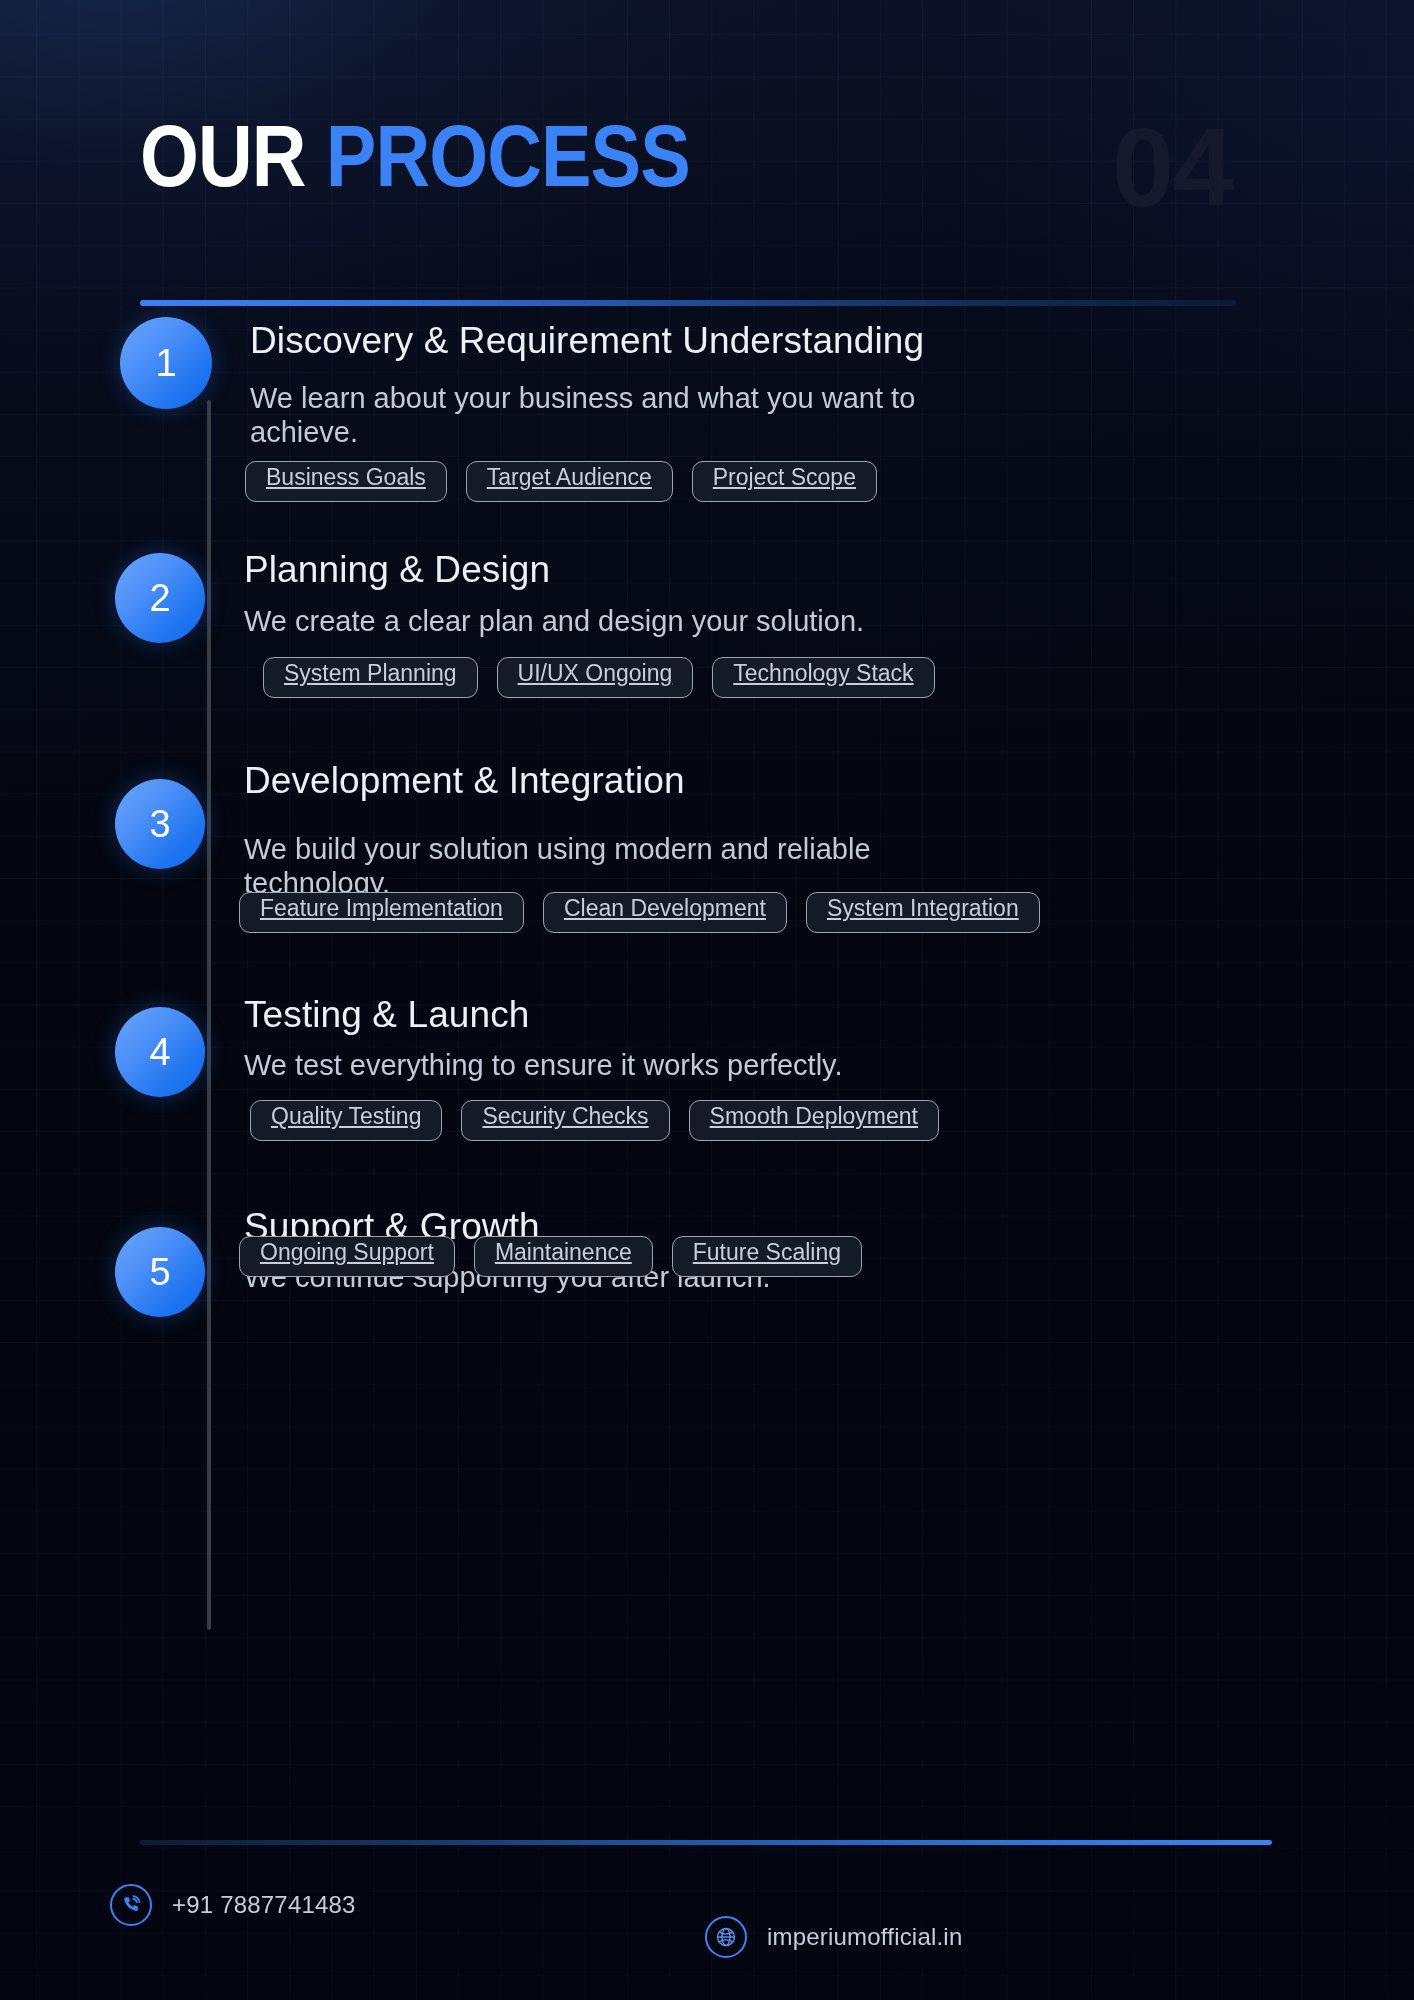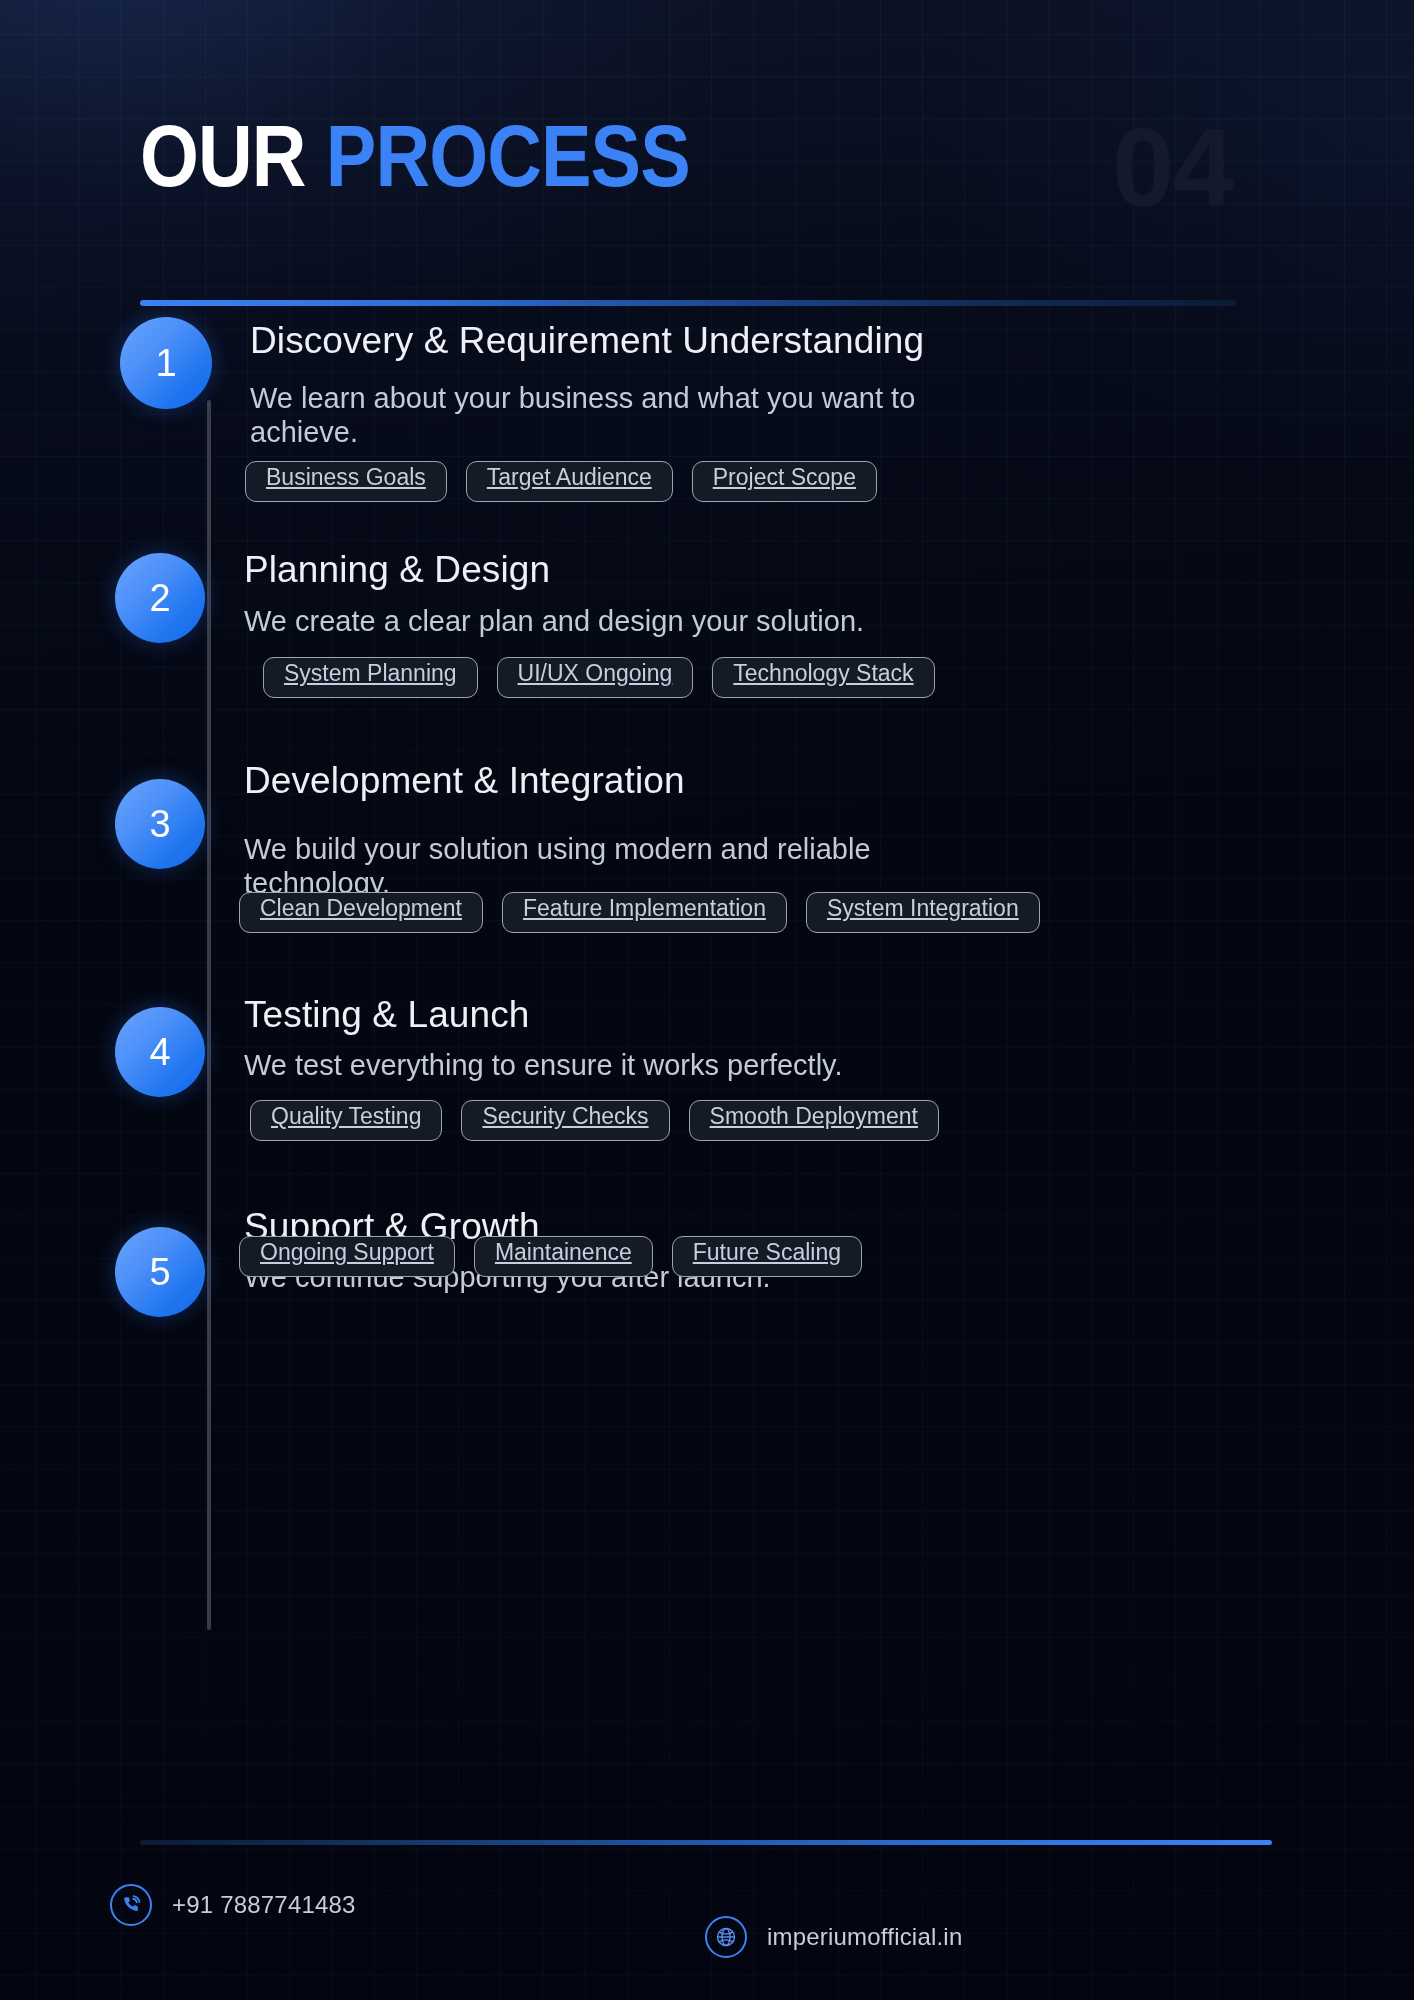--- a/index.html
+++ b/index.html
@@ -159,22 +159,22 @@
       </div>
     </div>
 
     <div class="step">
       <div class="bullet" style="left:115px; top:779px; width:90px; height:90px;">
           <span>3</span>
         </div>
       <div class="s-title" style="left:244px; top:760px;">Development &amp; Integration</div>
       <div class="s-desc" style="left:244px; top:815px; width:660px;margin-top:17px;">We build your solution using modern and reliable technology.</div>
       <div class="chips" style="left:239px; top:892px;">
+        <div class="chip">Feature Implementation</div>
         <div class="chip">Clean Development</div>
-        <div class="chip">Feature Implementation</div>
         <div class="chip">System Integration</div>
       </div>
     </div>
 
     <div class="step">
       <div class="bullet" style="left:115px; top:1007px; width:90px; height:90px;">
           <span>4</span>
         </div>
       <div class="s-title" style="left:244px; top:994px;">Testing &amp; Launch</div>
       <div class="s-desc" style="left:244px; top:1048px; width:760px;">We test everything to ensure it works perfectly.</div>

